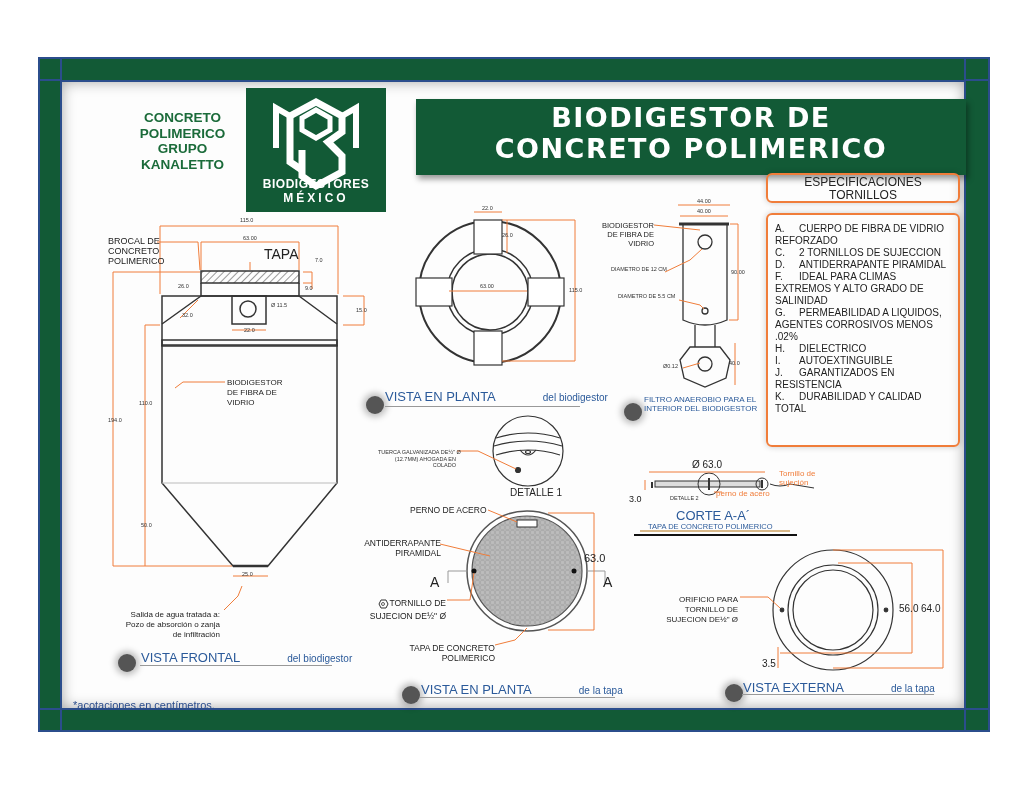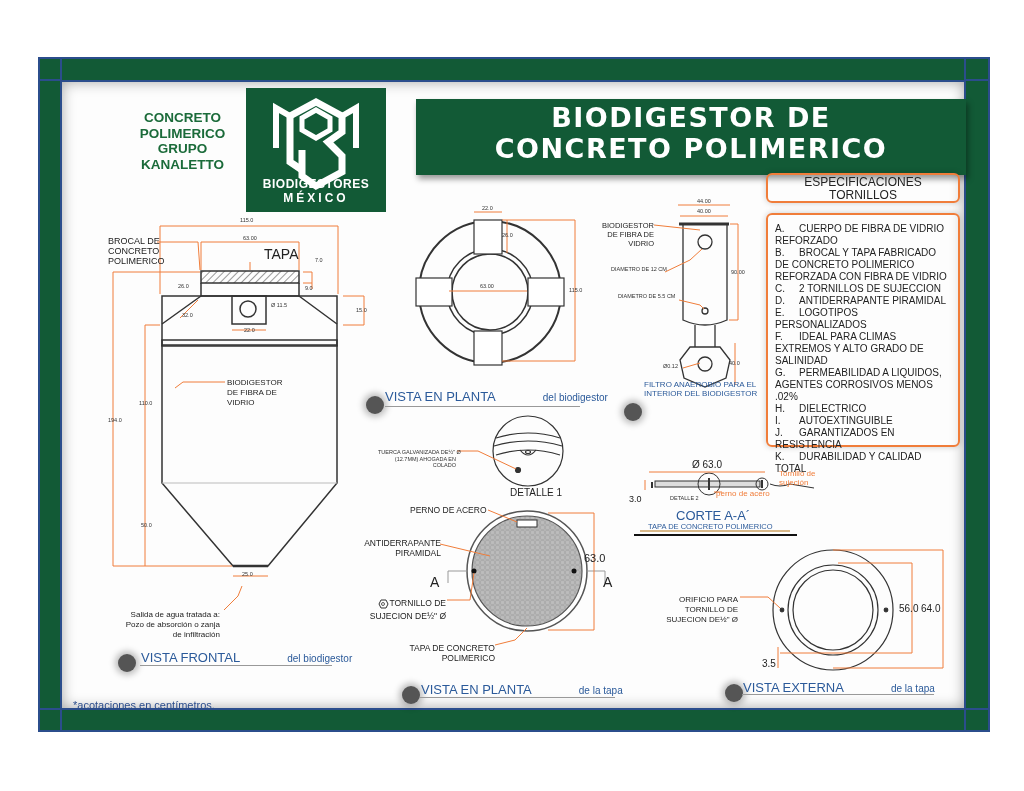--- a/index.html
+++ b/index.html
@@ -64,24 +64,22 @@
   <div>BIODIGESTOR DE</div>
   <div>CONCRETO POLIMERICO</div>
 </div>
 
 <div class="spec-head">
   <div>ESPECIFICACIONES</div>
   <div>TORNILLOS</div>
 </div>
 <div class="spec-box">
   <div class="spec-item"><span class="spec-letter">A.</span><span>CUERPO DE FIBRA DE VIDRIO REFORZADO</span></div>
-  <div class="spec-item"><span class="spec-letter">B.</span><span>BROCAL Y TAPA FABRICADO DE CONCRETO POLIMERICO REFORZADA CON FIBRA DE VIDRIO</span></div>
   <div class="spec-item"><span class="spec-letter">C.</span><span>2 TORNILLOS DE SUJECCION</span></div>
   <div class="spec-item"><span class="spec-letter">D.</span><span>ANTIDERRAPANTE PIRAMIDAL</span></div>
-  <div class="spec-item"><span class="spec-letter">E.</span><span>LOGOTIPOS PERSONALIZADOS</span></div>
   <div class="spec-item"><span class="spec-letter">F.</span><span>IDEAL PARA CLIMAS EXTREMOS Y ALTO GRADO DE SALINIDAD</span></div>
   <div class="spec-item"><span class="spec-letter">G.</span><span>PERMEABILIDAD A LIQUIDOS, AGENTES CORROSIVOS MENOS .02%</span></div>
   <div class="spec-item"><span class="spec-letter">H.</span><span>DIELECTRICO</span></div>
   <div class="spec-item"><span class="spec-letter">I.</span><span>AUTOEXTINGUIBLE</span></div>
   <div class="spec-item"><span class="spec-letter">J.</span><span>GARANTIZADOS EN RESISTENCIA</span></div>
   <div class="spec-item"><span class="spec-letter">K.</span><span>DURABILIDAD Y CALIDAD TOTAL</span></div>
 </div>
 
 <svg width="1024" height="791">
   <defs>
@@ -300,21 +298,21 @@
 <div class="vt-line" style="left:140px;top:665px;width:192px;"></div>
 
 <div class="vt-dot" style="left:366px;top:396px;"></div>
 <div class="view-title" style="left:385px;top:389px;">
   <span class="vt-main">VISTA EN PLANTA</span>
   <span class="vt-sub">del biodigestor</span>
 </div>
 <div class="vt-line" style="left:385px;top:406px;width:195px;"></div>
 
 <div class="vt-dot" style="left:624px;top:403px;"></div>
-<div class="lbl" style="left:644px;top:380px;color:#2b5a9a;font-size:8px;line-height:9px;">
+<div class="lbl" style="left:644px;top:395px;color:#2b5a9a;font-size:8px;line-height:9px;">
   <div>FILTRO ANAEROBIO PARA EL</div>
   <div>INTERIOR DEL BIODIGESTOR</div>
 </div>
 
 <div class="vt-dot" style="left:402px;top:686px;"></div>
 <div class="view-title" style="left:421px;top:682px;">
   <span class="vt-main">VISTA EN PLANTA</span>
   <span class="vt-sub">de la tapa</span>
 </div>
 <div class="vt-line" style="left:420px;top:697px;width:195px;"></div>

